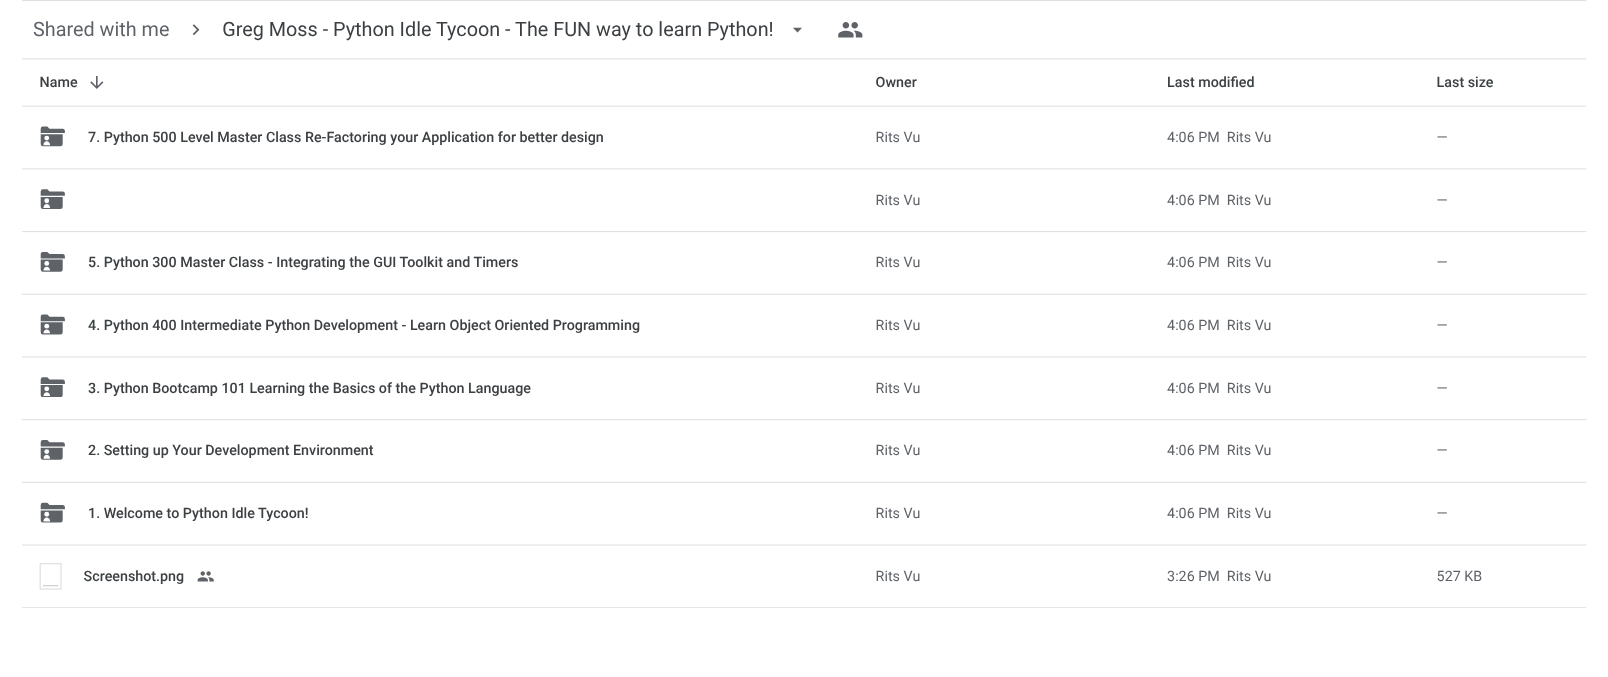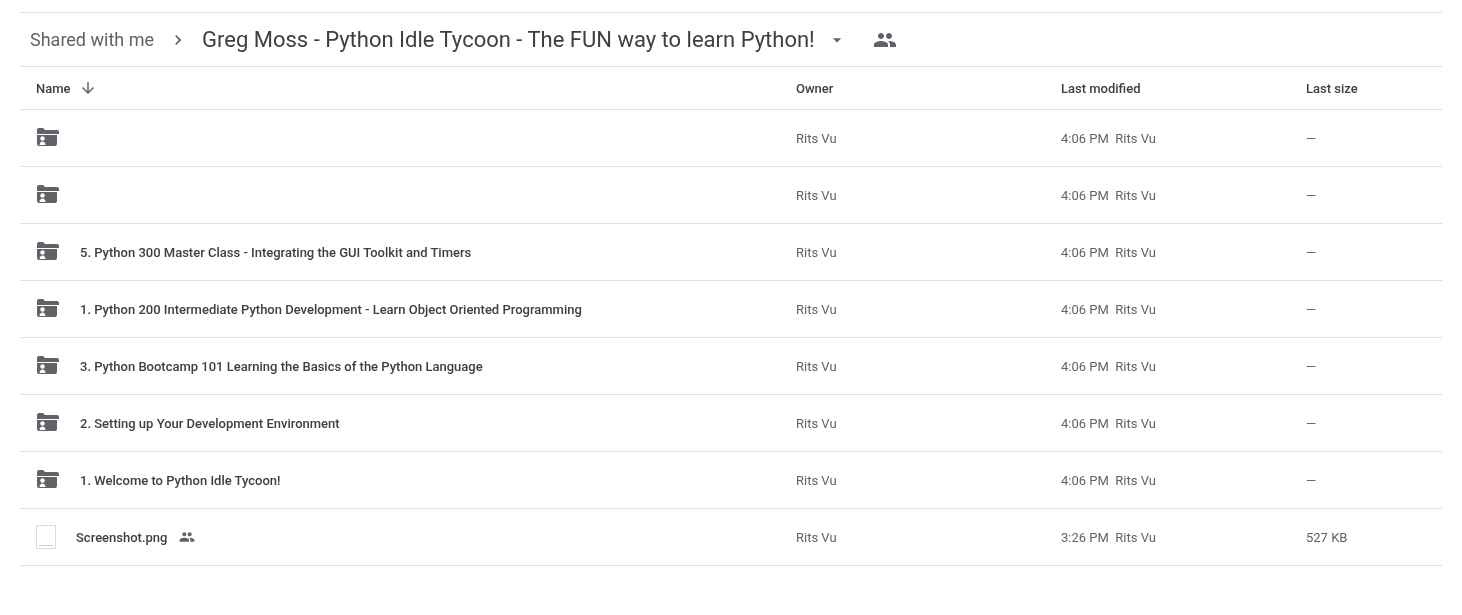--- a/index.html
+++ b/index.html
@@ -8,38 +8,38 @@
       box-sizing: border-box;
     }
     body {
       font-family: 'Google Sans', Roboto, Arial, sans-serif;
       background: #fff;
       color: #3c4043;
       font-size: 14px;
     }
     .container {
       width: 100%;
-      padding: 12px 20px;
+      padding: 0 20px;
     }
     .breadcrumb {
       display: flex;
       align-items: center;
       padding: 14px 10px 14px 10px;
       border-bottom: 1px solid #e0e0e0;
       border-top: 1px solid #e0e0e0;
       gap: 14px;
     }
     .breadcrumb-root {
       font-size: 18px;
       color: #5f6368;
       cursor: pointer;
       font-weight: 400;
     }
     .breadcrumb-current {
-      font-size: 22px;
+      font-size: 18px;
       color: #3c4043;
       cursor: pointer;
       font-weight: 400;
       display: flex;
       align-items: center;
       gap: 8px;
     }
     .chevron-icon {
       color: #5f6368;
       display: flex;
@@ -195,20 +195,21 @@
     <div id="rows-container">
         <div class="table-row">
           <div class="row-name">
             <span class="folder-icon">
               <svg width="24" height="24" viewBox="0 0 24 24" fill="currentColor">
                 <path d="M19 4H9L7 2H3a2 2 0 0 0-2 2v4h22V6a2 2 0 0 0-2-2zM1 18a2 2 0 0 0 2 2h16a2 2 0 0 0 2-2V9H1v9z"></path>
                 <circle cx="6.5" cy="12.5" r="2.2" fill="#fff"></circle>
                 <path d="M3.5 19c0-2 1.5-3.5 3-3.5s3 1.5 3 3.5H3.5z" fill="#fff"></path>
               </svg>
             </span>
+            <span class="label">7. Python 500 Level Master Class Re-Factoring your Application for better design</span>
           </div>
           <div class="row-owner">Rits Vu</div>
           <div class="row-modified">4:06 PM&nbsp;&nbsp;Rits Vu</div>
           <div class="row-size">—</div>
         </div>
         <div class="table-row">
           <div class="row-name">
             <span class="folder-icon">
               <svg width="24" height="24" viewBox="0 0 24 24" fill="currentColor">
                 <path d="M19 4H9L7 2H3a2 2 0 0 0-2 2v4h22V6a2 2 0 0 0-2-2zM1 18a2 2 0 0 0 2 2h16a2 2 0 0 0 2-2V9H1v9z"></path>
@@ -238,21 +239,21 @@
         </div>
         <div class="table-row">
           <div class="row-name">
             <span class="folder-icon">
               <svg width="24" height="24" viewBox="0 0 24 24" fill="currentColor">
                 <path d="M19 4H9L7 2H3a2 2 0 0 0-2 2v4h22V6a2 2 0 0 0-2-2zM1 18a2 2 0 0 0 2 2h16a2 2 0 0 0 2-2V9H1v9z"></path>
                 <circle cx="6.5" cy="12.5" r="2.2" fill="#fff"></circle>
                 <path d="M3.5 19c0-2 1.5-3.5 3-3.5s3 1.5 3 3.5H3.5z" fill="#fff"></path>
               </svg>
             </span>
-            <span class="label">1. Python 200 Intermediate Python Development - Learn Object Oriented Programming</span>
+            <span class="label">4. Python 400 Intermediate Python Development - Learn Object Oriented Programming</span>
           </div>
           <div class="row-owner">Rits Vu</div>
           <div class="row-modified">4:06 PM&nbsp;&nbsp;Rits Vu</div>
           <div class="row-size">—</div>
         </div>
         <div class="table-row">
           <div class="row-name">
             <span class="folder-icon">
               <svg width="24" height="24" viewBox="0 0 24 24" fill="currentColor">
                 <path d="M19 4H9L7 2H3a2 2 0 0 0-2 2v4h22V6a2 2 0 0 0-2-2zM1 18a2 2 0 0 0 2 2h16a2 2 0 0 0 2-2V9H1v9z"></path>

